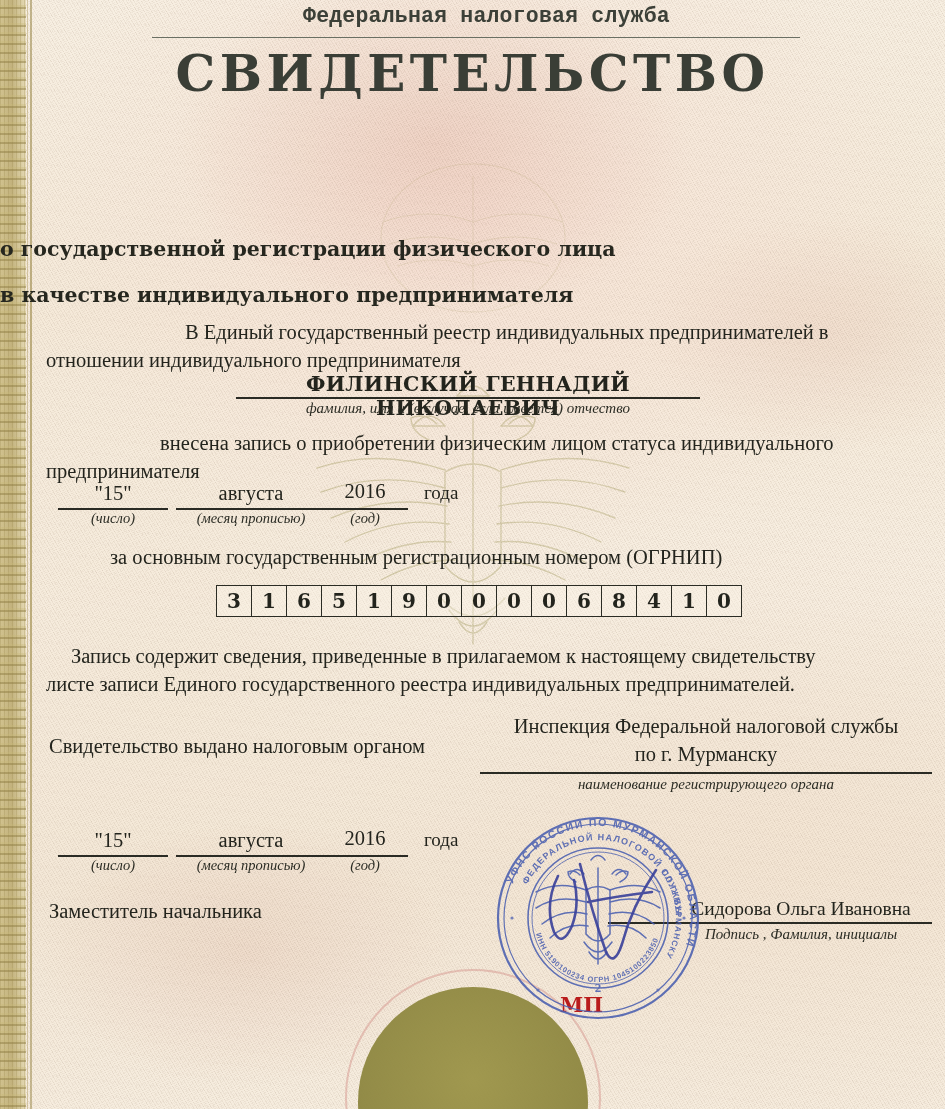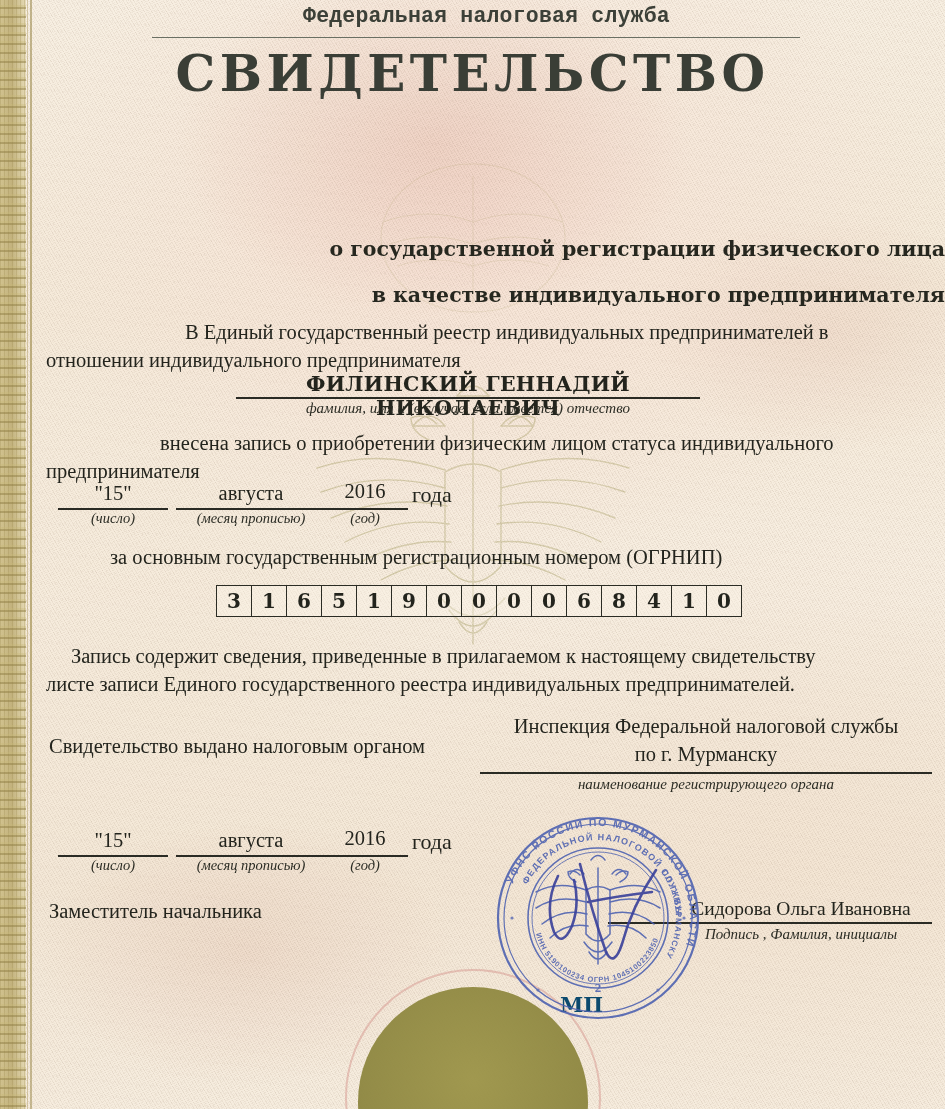--- a/index.html
+++ b/index.html
@@ -155,21 +155,21 @@
     font-family: "DejaVu Serif", "Liberation Serif", serif;
     font-weight: 700;
     font-size: 50px;
     letter-spacing: 4.5px;
     color: #3a3e36;
   }
 
   .subtitle {
     position: absolute;
     left: 0; width: 945px;
-    text-align: right;
+    text-align: left;
     font-family: "DejaVu Serif", "Liberation Serif", serif;
     font-weight: 700;
     font-size: 20.5px;
     color: #26271f;
   }
   .subtitle.l1 { top: 237px; }
   .subtitle.l2 { top: 265px; margin-top: 18px; }
 
   .body-text {
     position: absolute;
@@ -231,22 +231,23 @@
     position: absolute;
     text-align: center;
     font-family: "Liberation Serif", "DejaVu Serif", serif;
     font-style: italic;
     font-size: 14.5px;
     color: #2b2c24;
     white-space: nowrap;
   }
   .date-suffix {
     position: absolute;
-    font-size: 22px;
-    color: #23241d;
+    font-size: 19px;
+    color: #23241d;
+    margin-left: 12px;
   }
 
   .p3 { top: 546px; left: 66px; margin-left: 44px; }
 
   
   .ogrnip-grid {
     position: absolute;
     top: 585px; left: 216px;
     display: flex;
     border: 1.4px solid #2b2c24;
@@ -310,21 +311,21 @@
   .sign-caption {
     top: 926px; left: 670px; width: 262px; text-align: center;
   }
 
   .mp-label {
     position: absolute;
     top: 992px; left: 560px;
     font-family: "DejaVu Serif", "Liberation Serif", serif;
     font-weight: 700;
     font-size: 21px;
-    color: #0c4a6e;
+    color: #b91c1c;
   }
 
   
   .stamp {
     position: absolute;
     left: 492px; top: 812px;
     width: 212px; height: 212px;
     z-index: 6;
     opacity: 0.88;
   }

